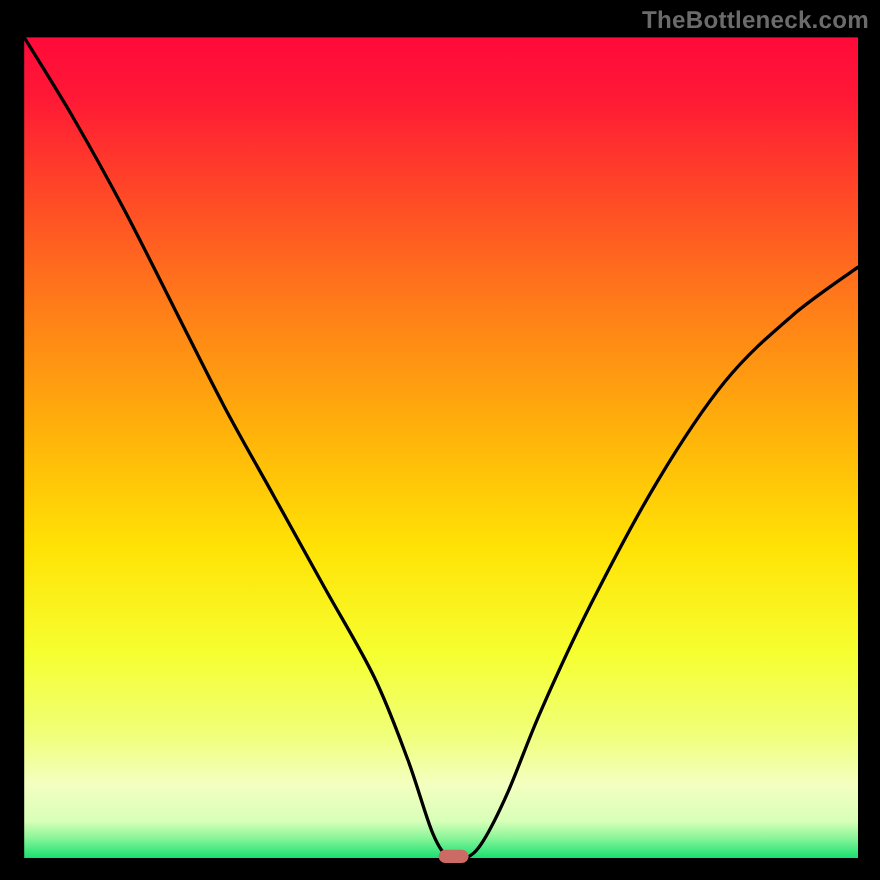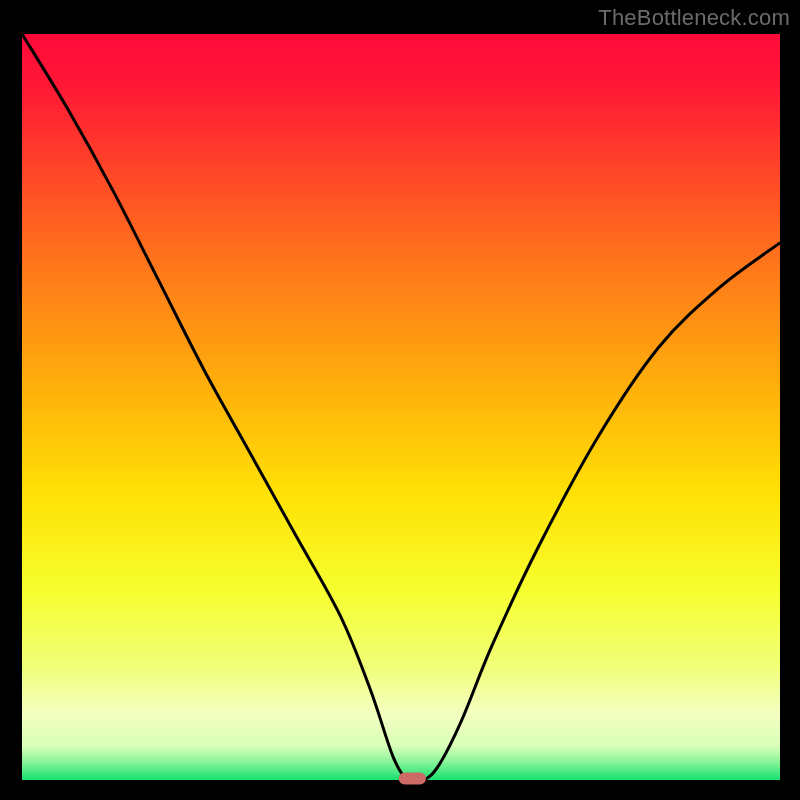--- a/index.html
+++ b/index.html
@@ -11,21 +11,21 @@
   .stage {
     position: relative;
     width: 800px;
     height: 800px;
   }
   .watermark {
     position: absolute;
     top: 5px;
     right: 10px;
     font-size: 22px;
-    font-weight: 400;
+    font-weight: 700;
     color: #6b6b6b;
     letter-spacing: 0.2px;
   }
   svg { display: block; }
 </style>
 </head>
 <body>
 
 <div class="stage">
   <div class="watermark">TheBottleneck.com</div>

